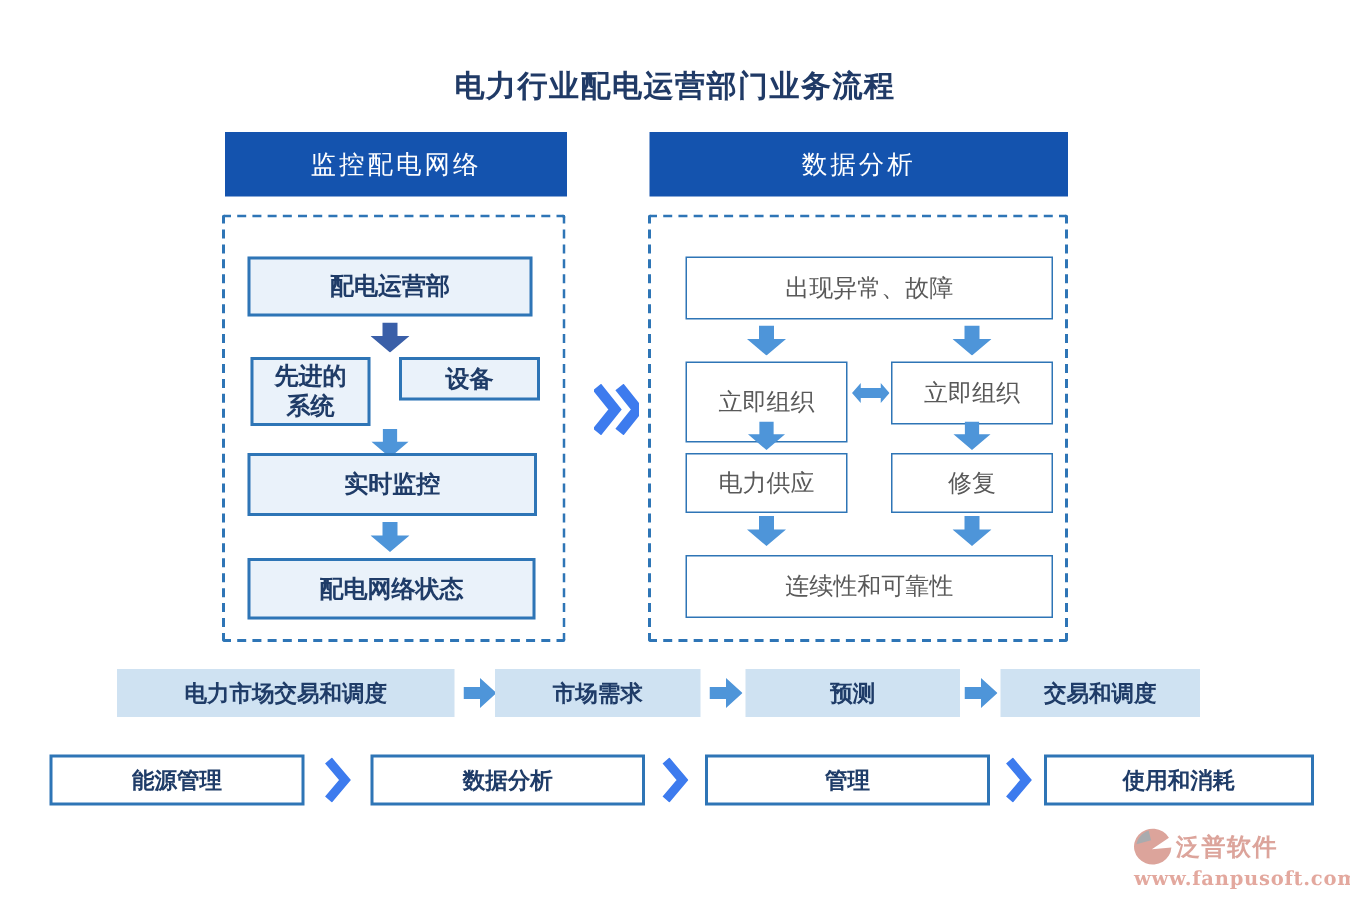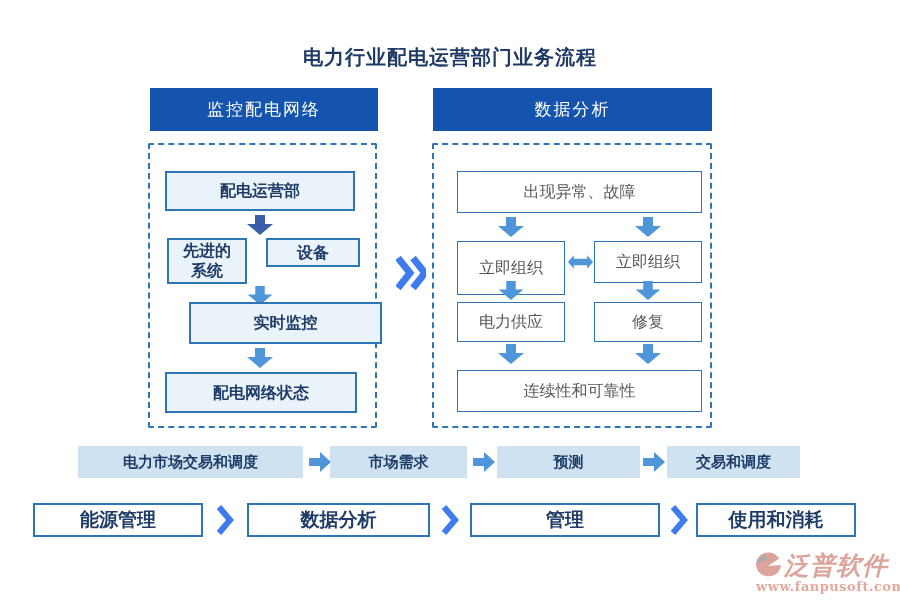--- a/index.html
+++ b/index.html
@@ -19,23 +19,23 @@
   .panel{border:2px dashed #2e75b6;border-radius:2px;}
   .box{
     display:flex;align-items:center;justify-content:center;text-align:center;
     font-size:16px;line-height:1.25;
   }
   .box-light{background:#eaf2fa;border:2px solid #2e75b6;color:#1f3c68;font-weight:600;}
   .box-white{background:#ffffff;border:1.5px solid #2e75b6;color:#595959;font-weight:500;}
   .chip{background:#cfe2f2;color:#1f3c68;font-weight:600;font-size:15px;
     display:flex;align-items:center;justify-content:center;}
   .outline-chip{background:#ffffff;border:2px solid #2e75b6;color:#1f3c68;font-weight:600;
-    font-size:19px;display:flex;align-items:center;justify-content:center;}
+    font-size:15px;display:flex;align-items:center;justify-content:center;}
   .icon{display:flex;align-items:center;justify-content:center;}
-  .logo-brand{color:#dca49b;font-size:25px;font-weight:700;letter-spacing:1px;line-height:1;font-style:italic;}
+  .logo-brand{color:#dca49b;font-size:16px;font-weight:700;letter-spacing:1px;line-height:1;}
   .logo-url{color:#e3a89e;font-size:13px;font-weight:700;letter-spacing:.5px;
     font-family:"DejaVu Serif","Liberation Serif",serif;}
 </style>
 </head>
 <body>
 
 <div class="canvas">
 
   <div class="abs title">电力行业配电运营部门业务流程</div>
 
@@ -58,21 +58,21 @@
       </span>
     </div>
     <div class="abs box box-light" style="left:116px;top:93px;width:94px;height:29px;">设备</div>
 
     <div class="abs icon" style="left:97px;top:141px;">
       <svg width="26" height="19" viewBox="0 0 26 20">
           <path d="M8 0 H18 V9 H26 L13 20 L0 9 H8 Z" fill="#4e95d9"></path>
         </svg>
     </div>
 
-    <div class="abs box box-light" style="left:15px;top:157px;width:193px;height:42px;margin-left:24px;">实时监控</div>
+    <div class="abs box box-light" style="left:15px;top:157px;width:193px;height:42px;">实时监控</div>
 
     <div class="abs icon" style="left:97px;top:203px;">
       <svg width="26" height="20" viewBox="0 0 26 20">
           <path d="M8 0 H18 V9 H26 L13 20 L0 9 H8 Z" fill="#4e95d9"></path>
         </svg>
     </div>
 
     <div class="abs box box-light" style="left:15px;top:227px;width:192px;height:41px;">配电网络状态</div>
   </div>
 
@@ -167,21 +167,21 @@
       <svg width="18" height="30" viewBox="0 0 18 30">
           <path d="M3 2 L14 15 L3 28" fill="none" stroke="#3d7bee" stroke-width="6"></path>
         </svg>
     </div>
     <div class="abs outline-chip" style="left:470px;top:503px;width:190px;height:34px;">管理</div>
     <div class="abs icon" style="left:670px;top:505px;">
       <svg width="18" height="30" viewBox="0 0 18 30">
           <path d="M3 2 L14 15 L3 28" fill="none" stroke="#3d7bee" stroke-width="6"></path>
         </svg>
     </div>
-    <div class="abs outline-chip" style="left:696px;top:503px;width:160px;height:34px;">使用和消耗</div>
+    <div class="abs outline-chip" style="left:696px;top:503px;width:180px;height:34px;">使用和消耗</div>
   </div>
 
   <div class="abs" style="left:756px;top:552px;width:136px;">
     <div style="display:flex;align-items:center;">
       <span class="icon" style="margin-right:2px;">
         <svg width="26" height="26" viewBox="0 0 24 24">
           <path d="M21.5 6 A11.5 11 0 1 0 23 12 L11 13 Z" fill="#dca49b"></path>
           <path d="M9 1.5 C5 3 2.2 6 1.5 10 L10.5 7.5 Z" fill="#a9abae"></path>
         </svg>
       </span>

